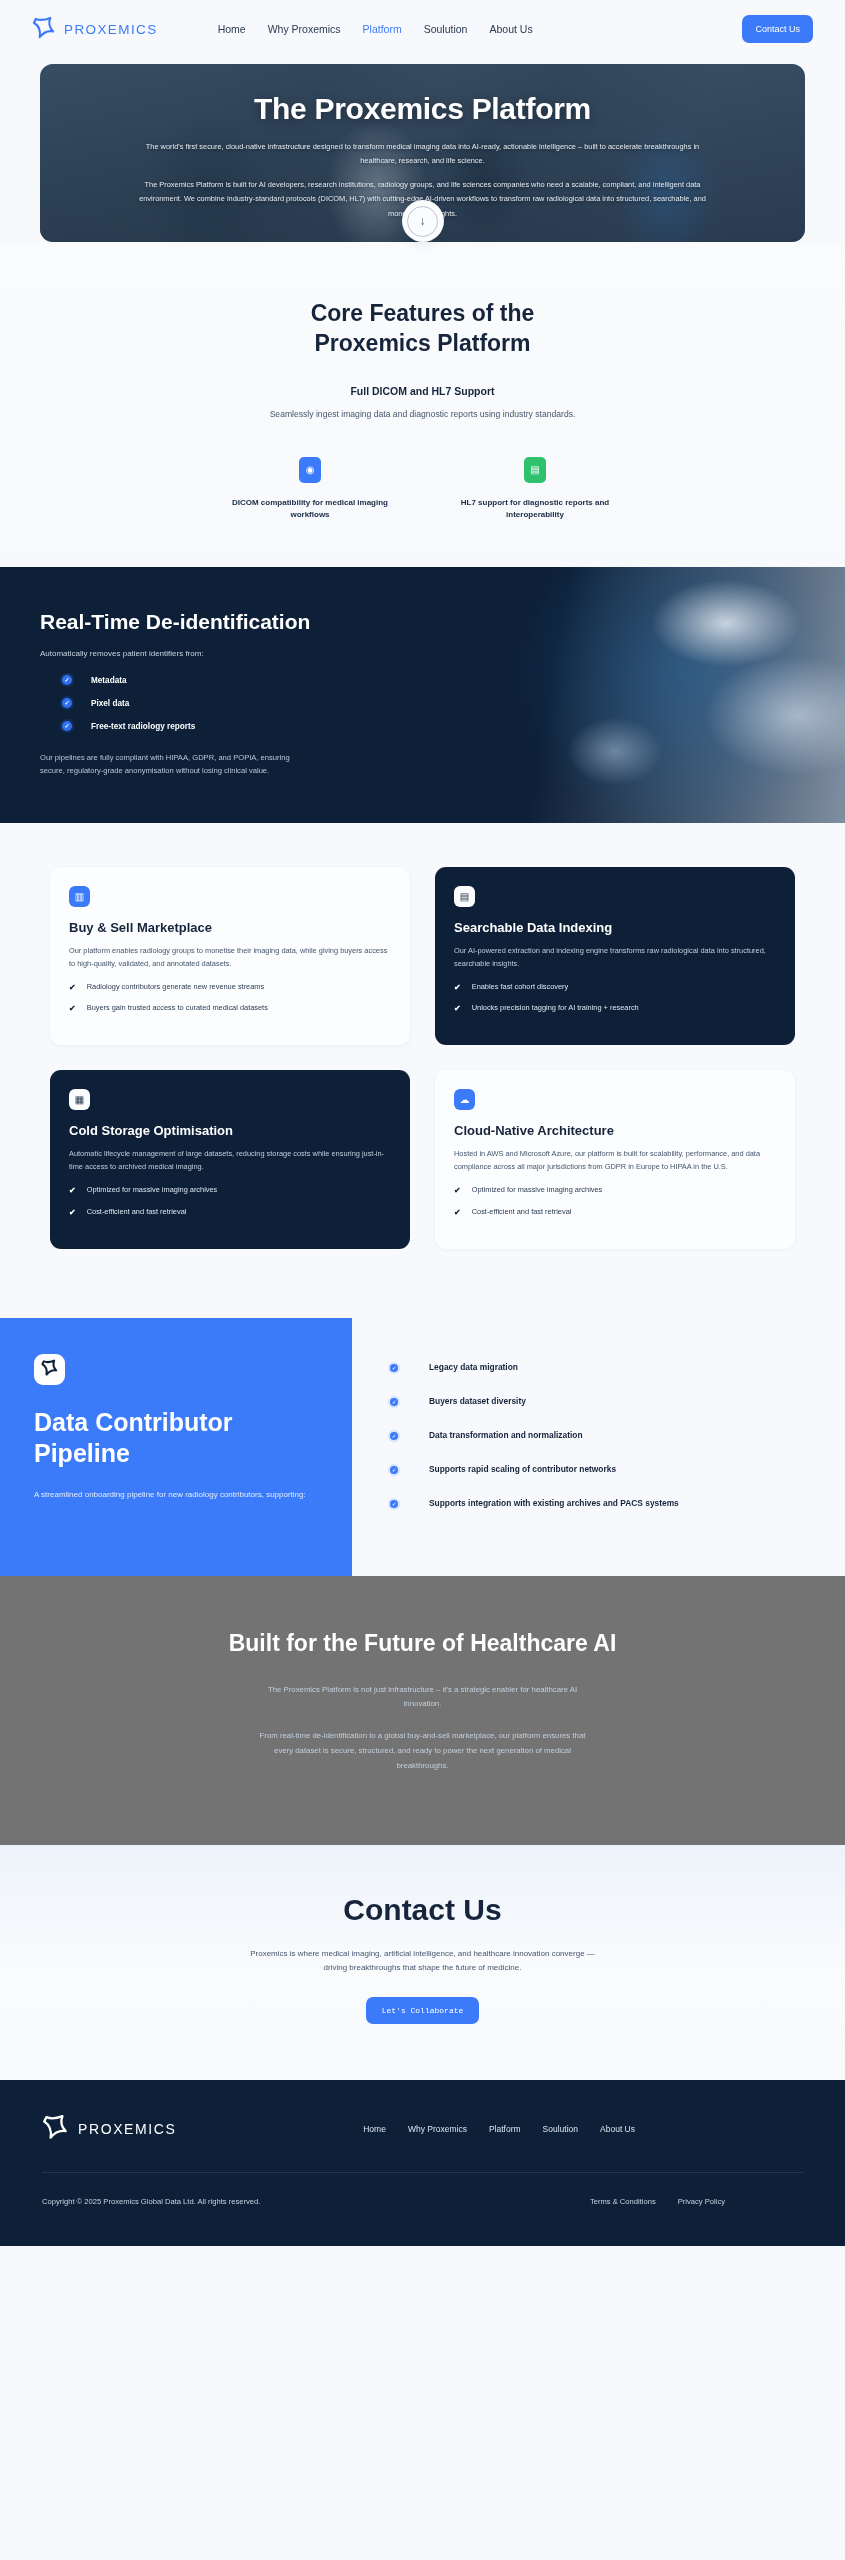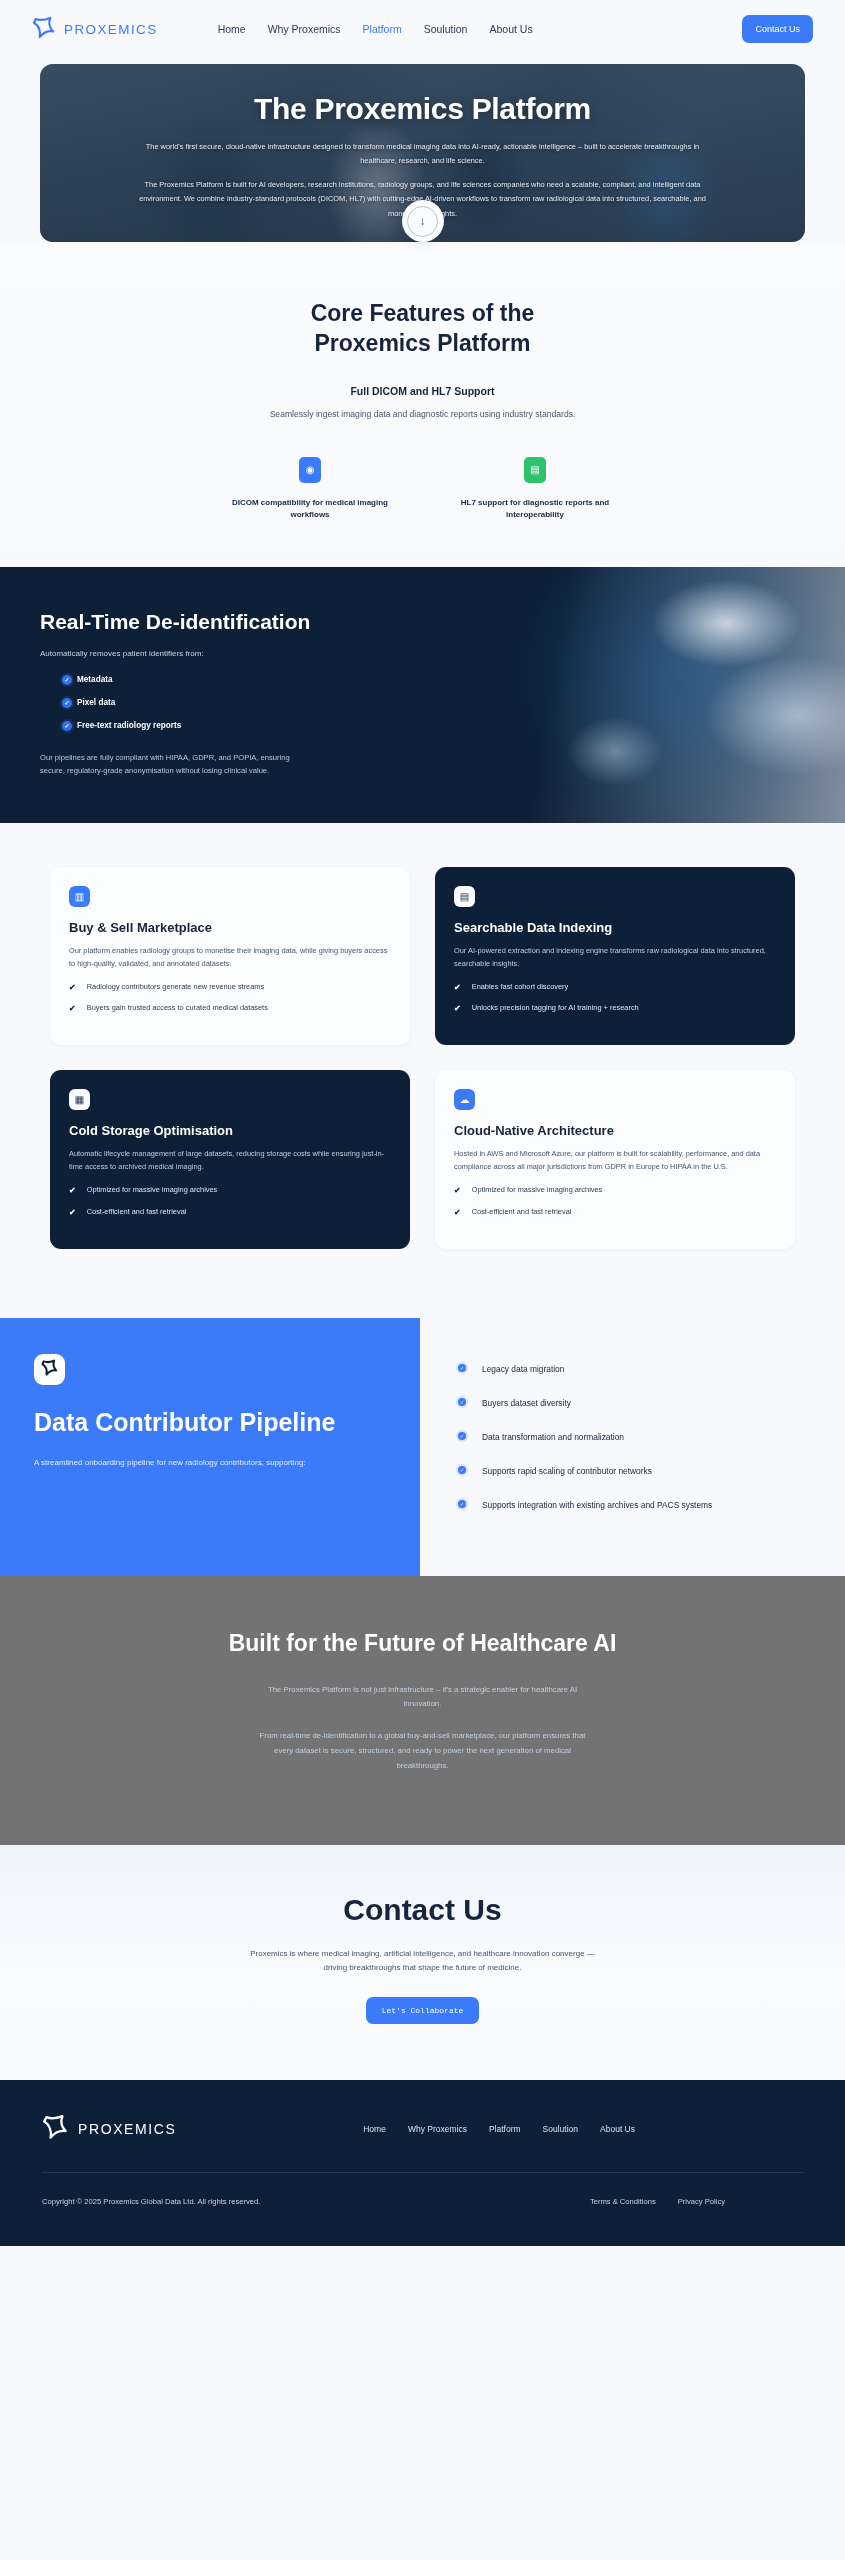--- a/index.html
+++ b/index.html
@@ -111,21 +111,21 @@
       radial-gradient(ellipse 140px 90px at 88% 58%, rgba(200,212,226,.70), transparent 66%),
       radial-gradient(ellipse 70px 50px at 42% 72%, rgba(168,190,214,.55), transparent 68%),
       radial-gradient(circle at 60% 42%, rgba(40,110,170,.45), transparent 60%),
       linear-gradient(100deg, rgba(13,32,56,1) 0%, rgba(13,32,56,.25) 28%, rgba(120,140,162,.55) 70%, rgba(190,202,216,.65) 100%);
   }
   .deid-inner { position:relative; z-index:3; max-width:330px; }
   .deid h2 { font-size:21px; line-height:1.28; color:#fff; font-weight:bold; margin-bottom:13px; }
   .deid .lead { font-size:8px; color:#c6d2e0; margin-bottom:17px; }
   .deid-list { list-style:none; margin:0 0 20px 22px; }
   .deid-list li {
-    display:flex; align-items:center; gap:5px; margin-bottom:13px;
+    display:flex; align-items:flex-end; gap:19px; margin-bottom:13px;
     font-size:8.2px; font-weight:bold; color:#fff;
   }
   .dot-check {
     width:10px; height:10px; border-radius:50%; background:#2f6ff0;
     display:flex; align-items:center; justify-content:center;
     font-size:6px; color:#fff; flex:none;
     box-shadow:0 0 0 2px rgba(47,111,240,.20);
   }
   .deid .foot { font-size:7.6px; line-height:1.75; color:#b9c7d8; max-width:265px; }
 
@@ -154,33 +154,33 @@
   }
   .card-light .feat-list li { color:#2b3b53; }
   .card-dark .feat-list li { color:#dce6f2; }
   .tick { font-size:8px; font-weight:bold; flex:none; }
   .card-light .tick { color:#16243c; }
   .card-dark .tick { color:#fff; }
 
   
   .pipeline { display:flex; background:#f7f9fc; }
   .pipe-left {
-    width:420px; background:#3b7bfa; padding:36px 34px 40px; flex:none;
+    width:352px; background:#3b7bfa; padding:36px 34px 40px; flex:none;
   }
   .pipe-logo {
     width:31px; height:31px; border-radius:9px; background:#fff;
     display:flex; align-items:center; justify-content:center; margin-bottom:22px;
   }
   .pipe-left h2 { font-size:25px; line-height:1.26; color:#fff; font-weight:bold; margin-bottom:18px; }
   .pipe-left p { font-size:8px; line-height:1.7; color:#e2ecff; }
   .pipe-right { flex:1; padding:44px 30px 44px 36px; }
   .pipe-list { list-style:none; }
   .pipe-list li {
-    display:flex; align-items:flex-end; gap:14px; margin-bottom:22px;
-    font-size:8.4px; font-weight:normal; color:#16243c;
+    display:flex; align-items:flex-start; gap:29px; margin-bottom:22px;
+    font-size:8.4px; font-weight:bold; color:#16243c;
   }
   .pipe-check {
     width:12px; height:12px; border-radius:50%; background:#d6e4fe;
     display:flex; align-items:center; justify-content:center; flex:none;
   }
   .pipe-check i {
     width:8px; height:8px; border-radius:50%; background:#3b7bfa;
     display:flex; align-items:center; justify-content:center;
     font-size:5px; color:#fff; font-style:normal;
   }

